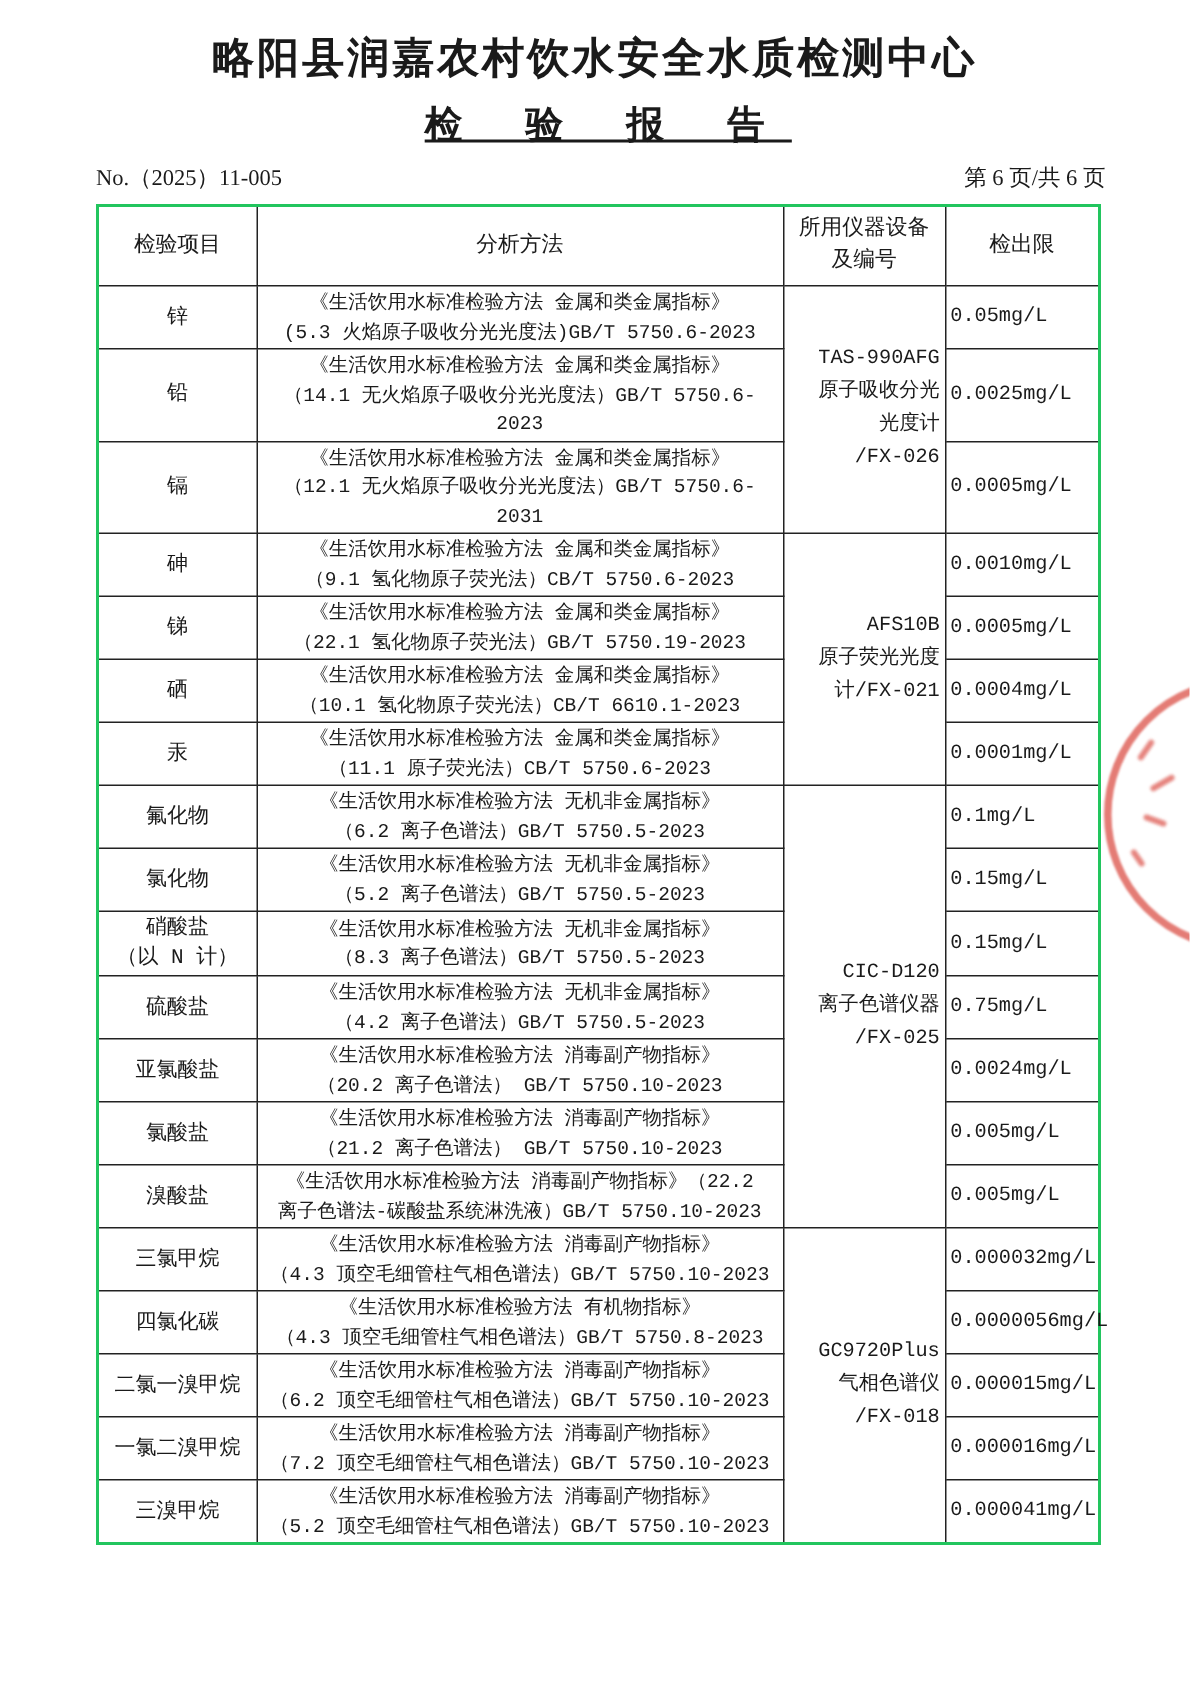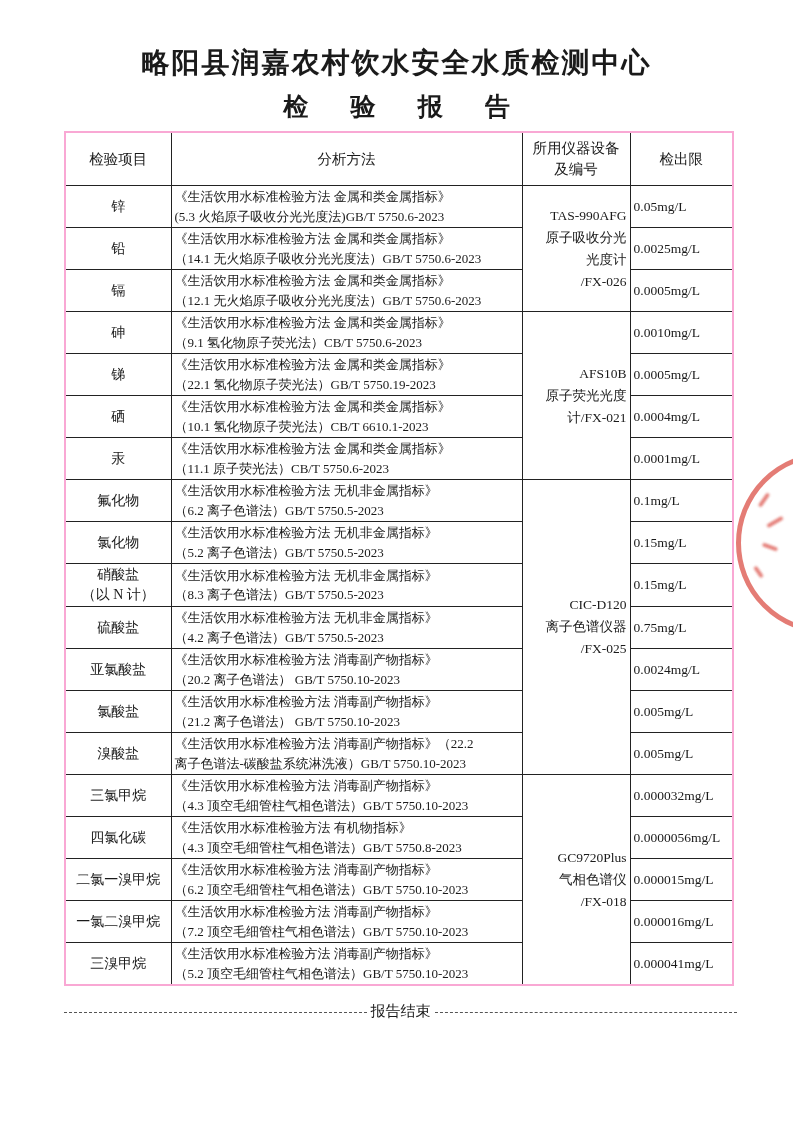--- a/index.html
+++ b/index.html
@@ -8,47 +8,49 @@
     background: #ffffff;
     font-family: "Liberation Serif", "DejaVu Serif", serif;
     color: #1a1a1a;
     position: relative;
     overflow: hidden;
   }
   .page { position: absolute; inset: 0; }
 
   .title {
     text-align: center;
-    margin-top: 44px;
+    margin-top: 20px;
     font-size: 28px;
     font-weight: bold;
     letter-spacing: 2px;
   }
   .subtitle {
     text-align: center;
     margin-top: 8px;
     font-size: 25px;
     font-weight: bold;
     letter-spacing: 18px;
     padding-left: 18px; 
+    text-decoration: underline;
   }
   .meta-row {
     display: flex;
     justify-content: space-between;
     align-items: flex-end;
     margin: 10px 56px 0 64px;
     font-size: 15px;
   }
 
   table.report-table {
     border-collapse: collapse;
     table-layout: fixed;
     margin: 8px 0 0 64px;
     width: 668px;
-    border: 2px solid #f9a8d4;
+    border: 2px solid #22c55e;
+    font-family: Liberation Mono, monospace;
   }
   .report-table th, .report-table td {
     border: 1px solid #222;
     padding: 1px 3px;
     vertical-align: middle;
   }
   .report-table th {
     font-weight: normal;
     font-size: 14.5px;
     height: 50px;
@@ -56,21 +58,21 @@
     white-space: pre-line;
     line-height: 21px;
   }
   .report-table tr.data-row { height: 42px; }
   .item-cell {
     font-size: 14px;
     text-align: center;
     white-space: pre-line;
     line-height: 20px;
   }
-  .method-cell { font-size: 13px; text-align: left; }
+  .method-cell { font-size: 13px; text-align: center; }
   .method-line { line-height: 19.5px; }
   .instr-cell {
     font-size: 13.5px;
     text-align: right;
     white-space: pre-line;
     line-height: 22px;
   }
   .limit-cell { font-size: 13.5px; text-align: left; }
 
   .end-line {
@@ -111,20 +113,24 @@
   .m4 { top: 570px; left: 752px; width: 13px; height: 4px; transform: rotate(55deg); }
 </style>
 </head>
 <body>
 
 <div class="page">
 
   <div class="title">略阳县润嘉农村饮水安全水质检测中心</div>
   <div class="subtitle">检 验 报 告</div>
 
+  <div class="meta-row">
+    <span>No.（2025）11-005</span>
+    <span>第 6 页/共 6 页</span>
+  </div>
 
   <table class="report-table">
     <colgroup>
       <col style="width:106px">
       <col style="width:351px">
       <col style="width:108px">
       <col style="width:103px">
     </colgroup>
     <thead>
         <tr>
@@ -153,21 +159,21 @@
           <td class="method-cell">
             <div class="method-line">《生活饮用水标准检验方法 金属和类金属指标》</div>
             <div class="method-line">（14.1 无火焰原子吸收分光光度法）GB/T 5750.6-2023</div>
           </td>
           <td class="limit-cell">0.0025mg/L</td>
         </tr>
         <tr class="data-row">
           <td class="item-cell">镉</td>
           <td class="method-cell">
             <div class="method-line">《生活饮用水标准检验方法 金属和类金属指标》</div>
-            <div class="method-line">（12.1 无火焰原子吸收分光光度法）GB/T 5750.6-2023</div>
+            <div class="method-line">（12.1 无火焰原子吸收分光光度法）GB/T 5750.6-2031</div>
           </td>
           <td class="limit-cell">0.0005mg/L</td>
         </tr>
         <tr class="data-row">
           <td class="item-cell">砷</td>
           <td class="method-cell">
             <div class="method-line">《生活饮用水标准检验方法 金属和类金属指标》</div>
             <div class="method-line">（9.1 氢化物原子荧光法）CB/T 5750.6-2023</div>
           </td>
           <td class="instr-cell" rowspan="4">AFS10B
@@ -298,25 +304,20 @@
           <td class="item-cell">三溴甲烷</td>
           <td class="method-cell">
             <div class="method-line">《生活饮用水标准检验方法 消毒副产物指标》</div>
             <div class="method-line">（5.2 顶空毛细管柱气相色谱法）GB/T 5750.10-2023</div>
           </td>
           <td class="limit-cell">0.000041mg/L</td>
         </tr>
       </tbody>
   </table>
 
-  <div class="end-line">
-    <span class="dash"></span>
-    <span class="end-text">报告结束</span>
-    <span class="dash"></span>
-  </div>
 
   <div class="stamp-circle"></div>
   <div class="stamp-mark m1"></div>
   <div class="stamp-mark m2"></div>
   <div class="stamp-mark m3"></div>
   <div class="stamp-mark m4"></div>
 
 </div>
 
 </body></html>

